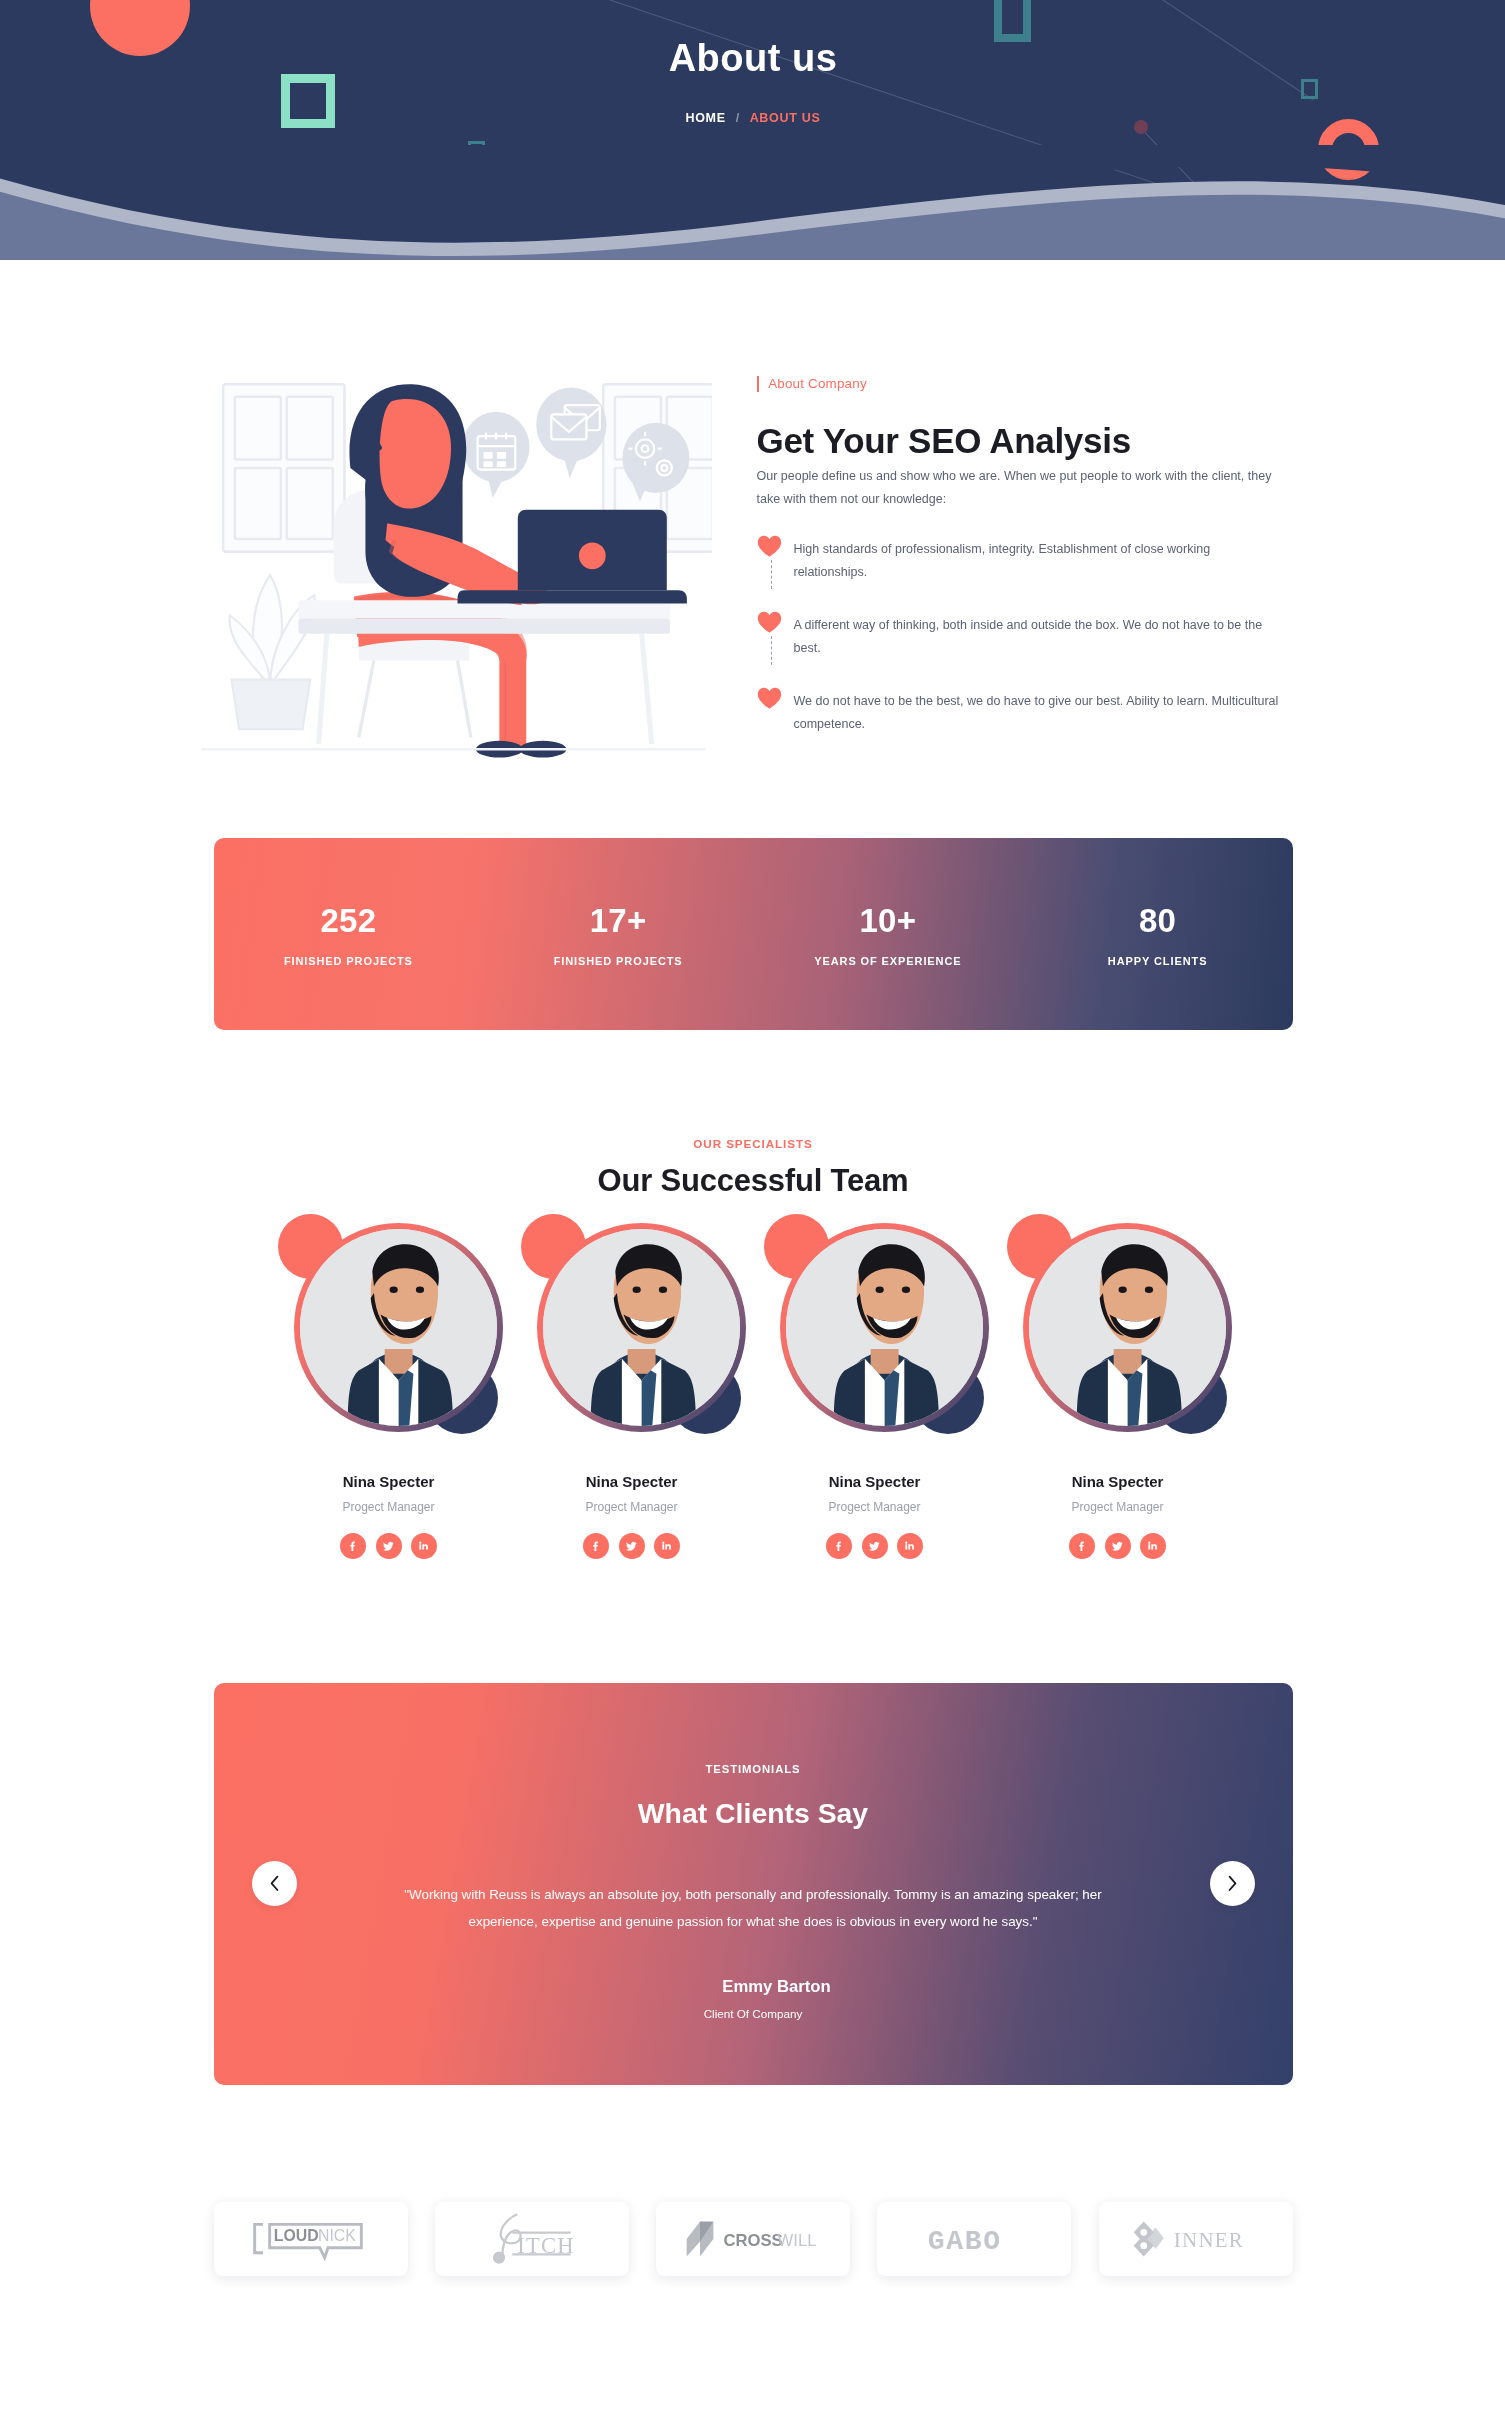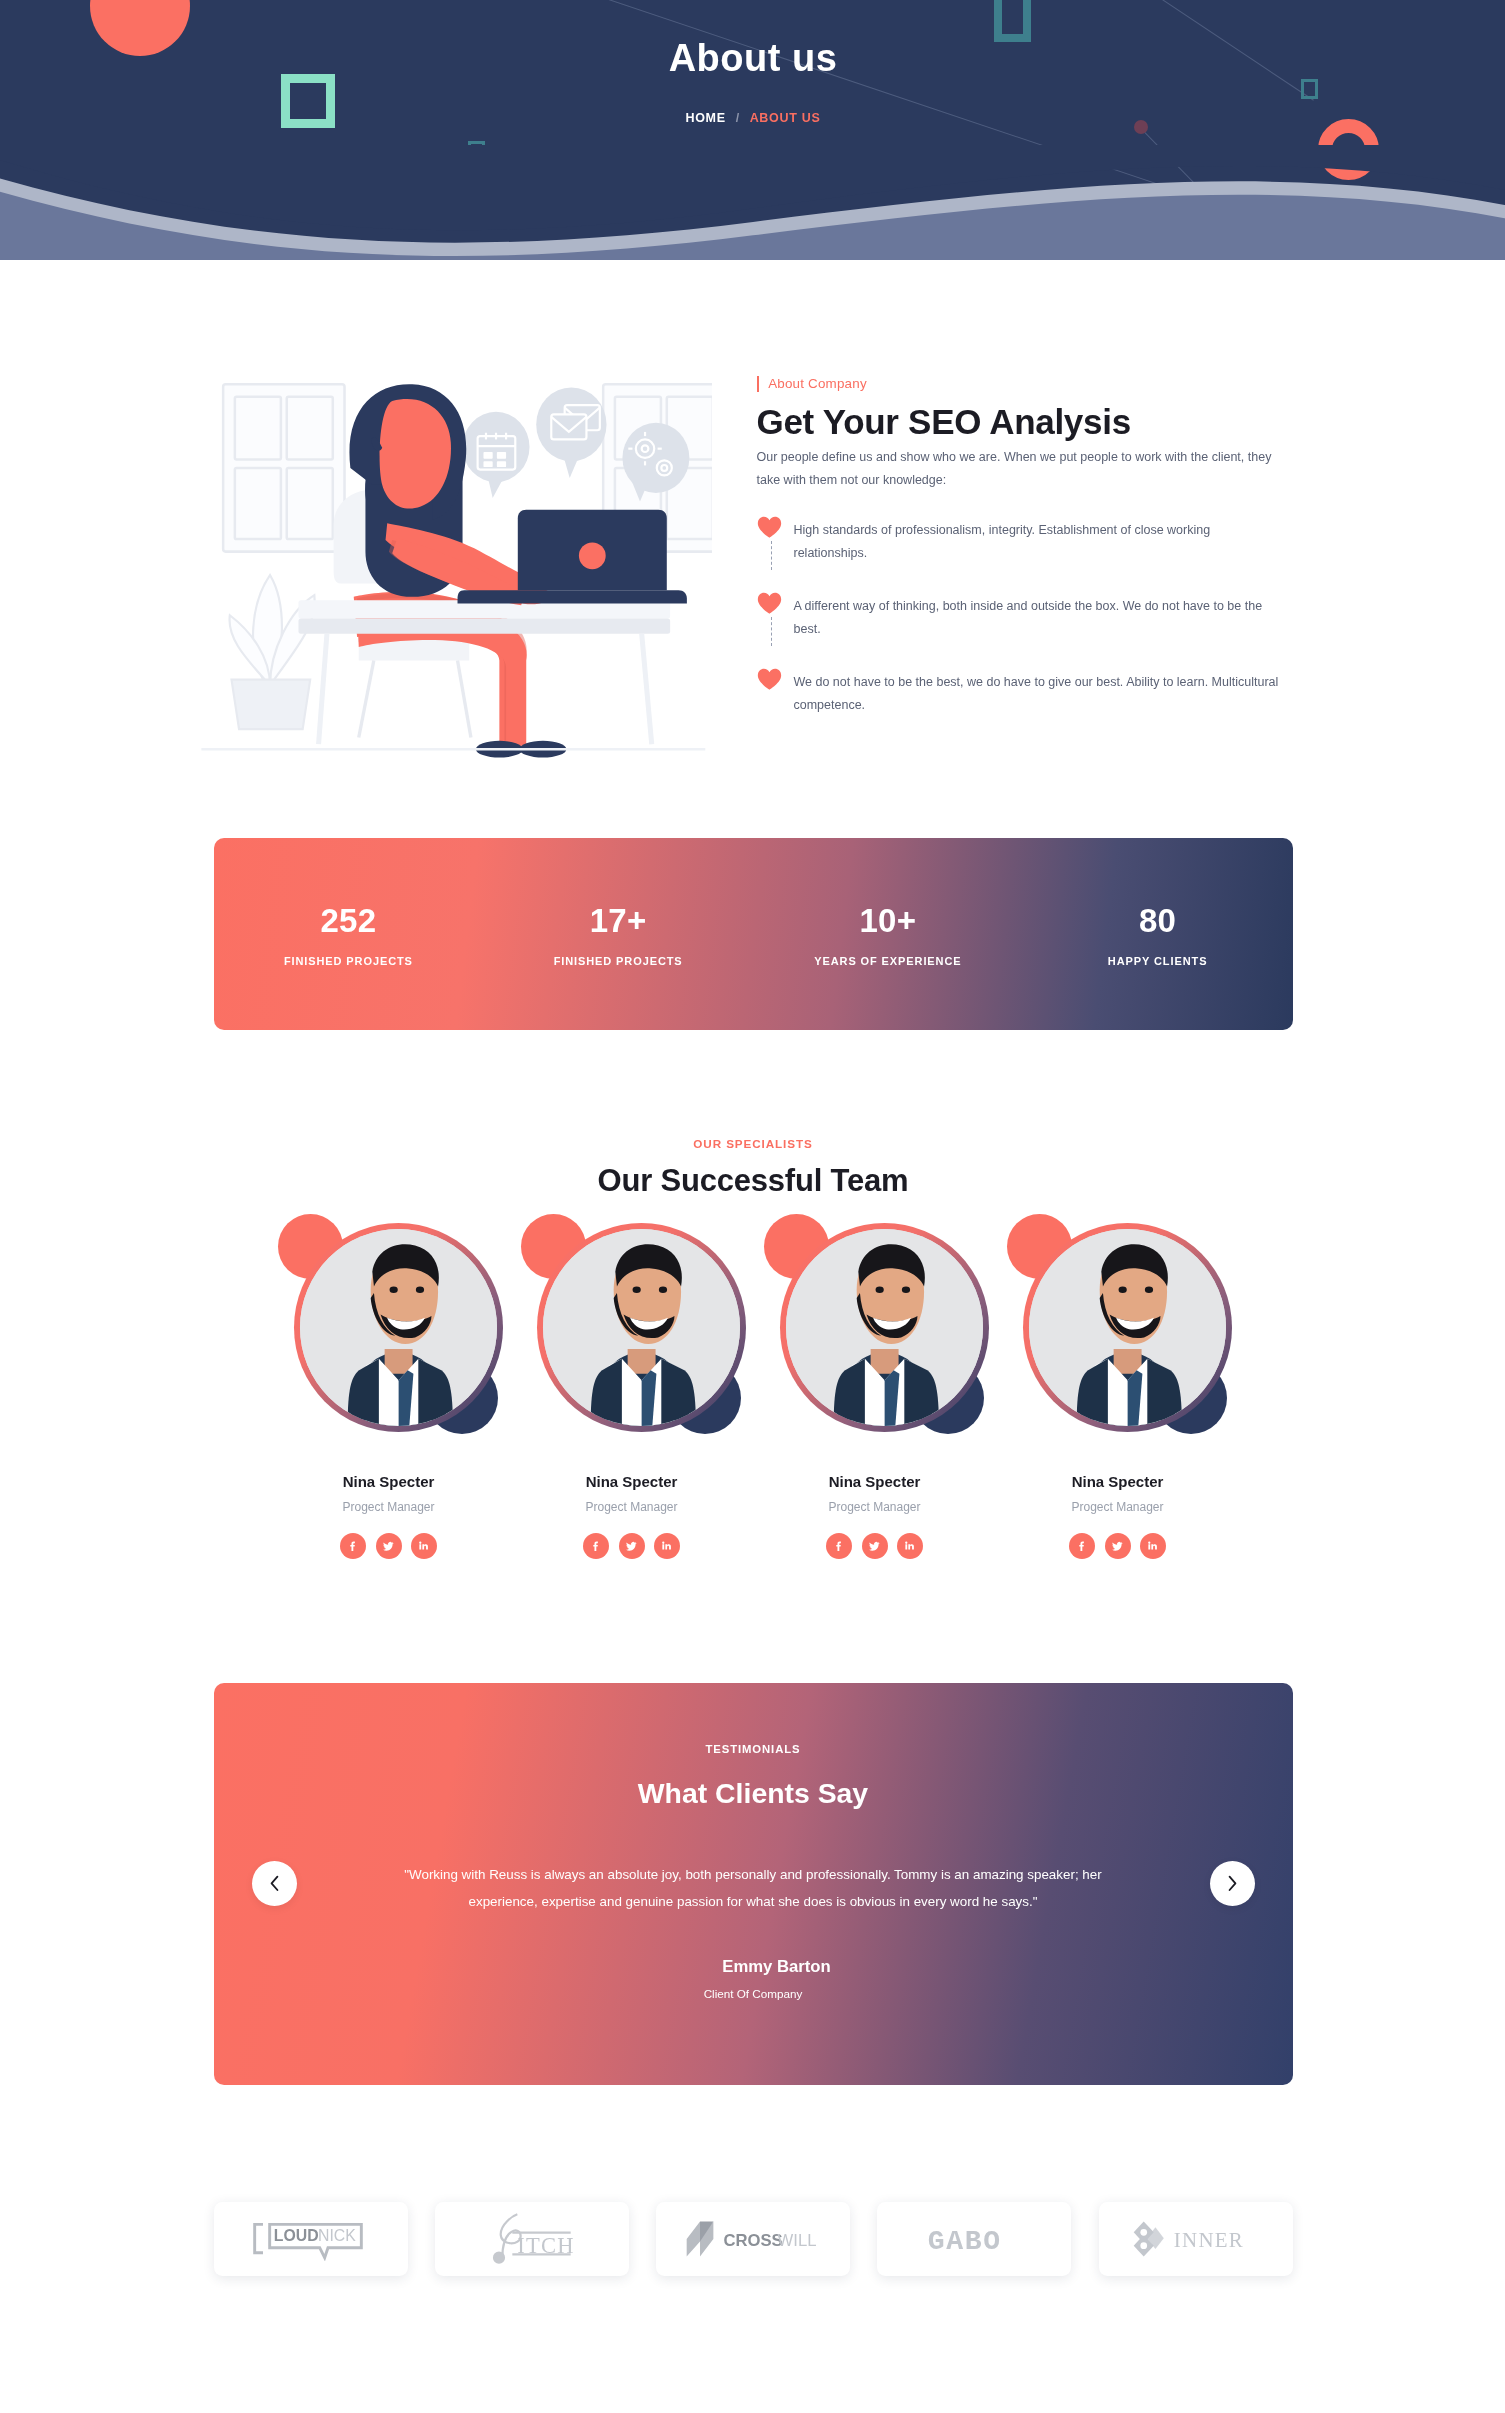--- a/index.html
+++ b/index.html
@@ -67,21 +67,21 @@
   .about-illus { width: 519px; flex: 0 0 519px; margin-left: -21px; }
   .about-right { flex: 1; padding-left: 45px; padding-top: 16.7px; }
 
   .eyebrow {
     display: inline-flex;
     align-items: center;
     color: #FA6F61;
     font-size: 13.4px;
     font-weight: 400;
     letter-spacing: 0.2px;
-    margin-bottom: 10px;
+    margin-bottom: 29px;
   }
   .eyebrow::before {
     content: "";
     display: inline-block;
     width: 2.5px; height: 16px;
     background: #FA6F61;
     margin-right: 9.2px;
   }
   h2.section-title {
     color: #1c1c24;
@@ -234,21 +234,21 @@
 
   
   .testimonials {
     margin-top: 124px;
     width: 1079px;
     height: 402px;
     border-radius: 10px;
     background: linear-gradient(100deg, #FB7063 0%, #F87065 22%, #B36478 52%, #584D72 76%, #32406A 100%);
     position: relative;
     text-align: center;
-    padding-top: 60px;
+    padding-top: 80px;
   }
   .t-eyebrow {
     color: #ffffff;
     font-size: 11.3px;
     font-weight: 700;
     letter-spacing: 0.9px;
     margin-bottom: 22px;
   }
   .t-title {
     color: #ffffff;

